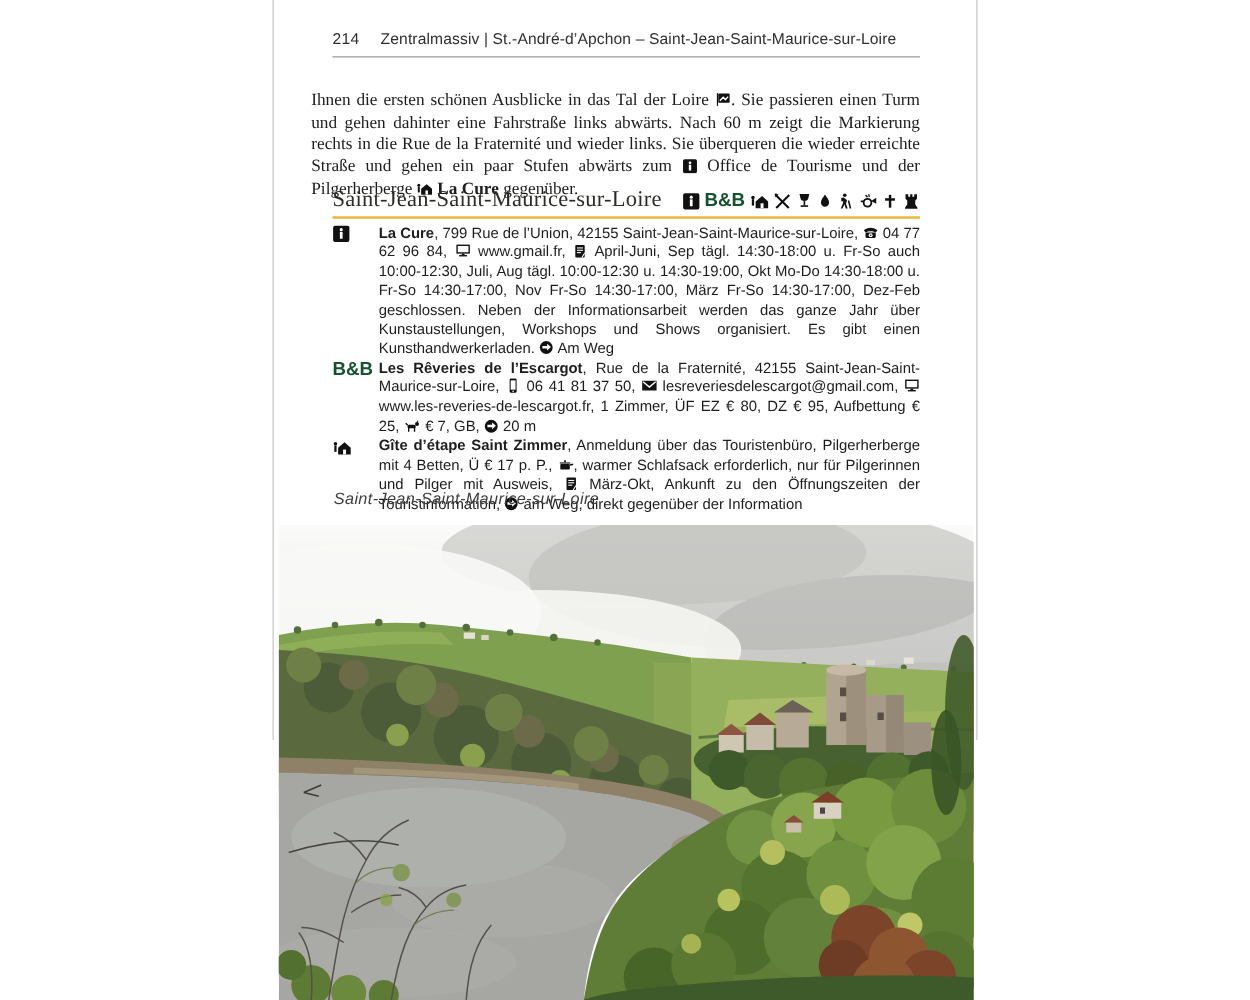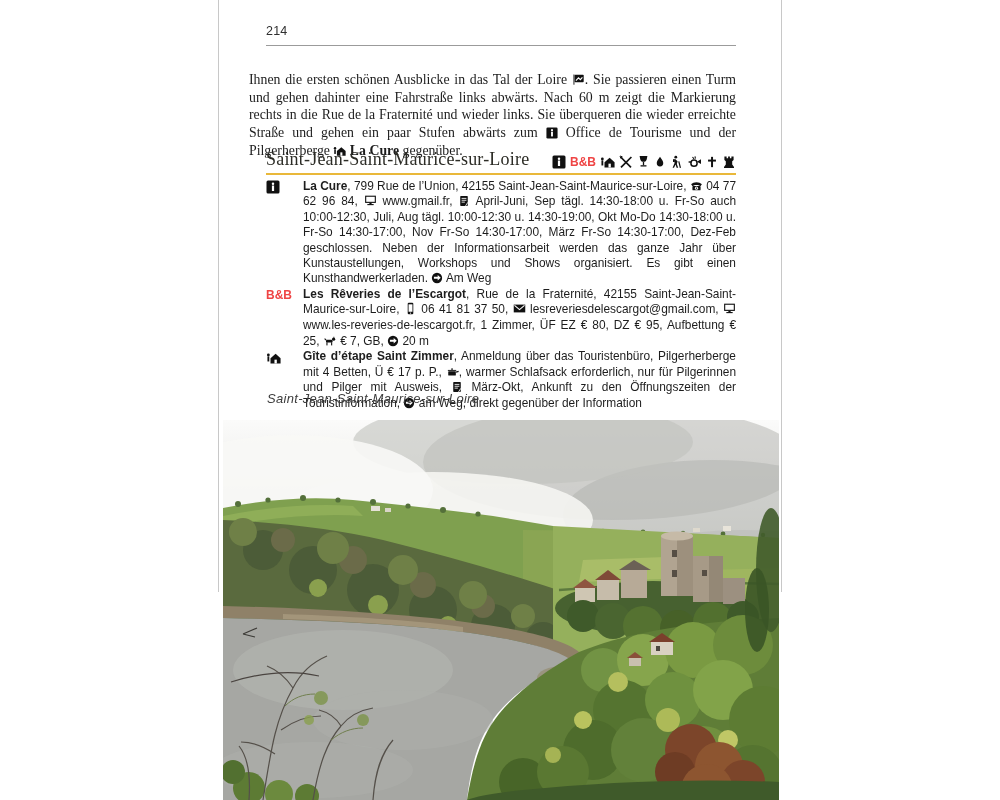--- a/index.html
+++ b/index.html
@@ -11,21 +11,21 @@
         font-size:12.5px;color:#2f2f2f;border-bottom:1px solid #9b9b9b;padding-bottom:7px;}
   .hnum{margin-right:17px;letter-spacing:.2px;}
   .htitle{letter-spacing:.1px;}
   .intro{position:absolute;left:30px;right:45px;top:57px;font-family:"Liberation Serif",serif;
         font-size:13.8px;line-height:17.7px;text-align:justify;color:#1c1c1c;}
   .intro b{font-weight:700;}
   .secheading{position:absolute;left:47px;right:45px;top:149px;display:flex;justify-content:space-between;
         align-items:flex-end;border-bottom:2.5px solid #e9b83a;padding-bottom:3px;}
   .sectitle{font-family:"Liberation Serif",serif;font-size:18px;color:#2c2c26;letter-spacing:.2px;}
   .badges{display:flex;align-items:center;gap:4px;padding-bottom:1px;}
-  .bnb{font-weight:700;font-size:12px;color:#ef4444;}
+  .bnb{font-weight:700;font-size:15px;color:#14532d;}
   .entries{position:absolute;left:47px;right:45px;top:179px;font-size:11.9px;line-height:15.4px;}
   .erow{display:grid;grid-template-columns:37px 1fr;}
   .ecol{padding-top:1px;}
   .etext{margin:0;text-align:justify;}
   .ename{font-weight:700;}
   .caption{position:absolute;left:48px;top:391px;font-style:italic;font-size:13px;color:#3d3d3d;letter-spacing:.3px;}
   .photo{position:absolute;left:4px;top:420px;width:556px;height:380px;display:block;}
   .ic{display:inline-block;vertical-align:-2px;}
   .ic15{vertical-align:-3px;}
   .defs{position:absolute;width:0;height:0;overflow:hidden;}
@@ -129,20 +129,21 @@
         <rect x="2.8" y="2" width="9.8" height="8" rx=".8" fill="#111"></rect>
         <path d="M4.2 8.2 L7 5.2 L9 7.2 L11.2 4.6" stroke="#fff" stroke-width="1.2" fill="none"></path>
       </symbol>
   </defs>
 </svg>
 
 <div class="page">
 
   <div class="pagehead">
     <span class="hnum">214</span>
+    <span class="htitle">Zentralmassiv | St.-André-d’Apchon – Saint-Jean-Saint-Maurice-sur-Loire</span>
   </div>
 
   <p class="intro"><span>Ihnen die ersten schönen Ausblicke in das Tal der Loire </span><svg class="ic" width="13" height="13">
         <use href="#i-view"></use>
       </svg><span>. Sie passieren einen Turm und gehen dahinter eine Fahrstraße links abwärts. Nach 60 m zeigt die Markierung rechts in die Rue de la Fraternité und wieder links. Sie überqueren die wieder erreichte Straße und gehen ein paar Stufen abwärts zum </span><svg class="ic" width="12" height="12">
         <use href="#i-info"></use>
       </svg><span> Office de Tourisme und der Pilgerherberge </span><svg class="ic" width="13" height="13">
         <use href="#i-hostel"></use>
       </svg><b> La Cure</b><span> gegenüber.</span></p>
 

